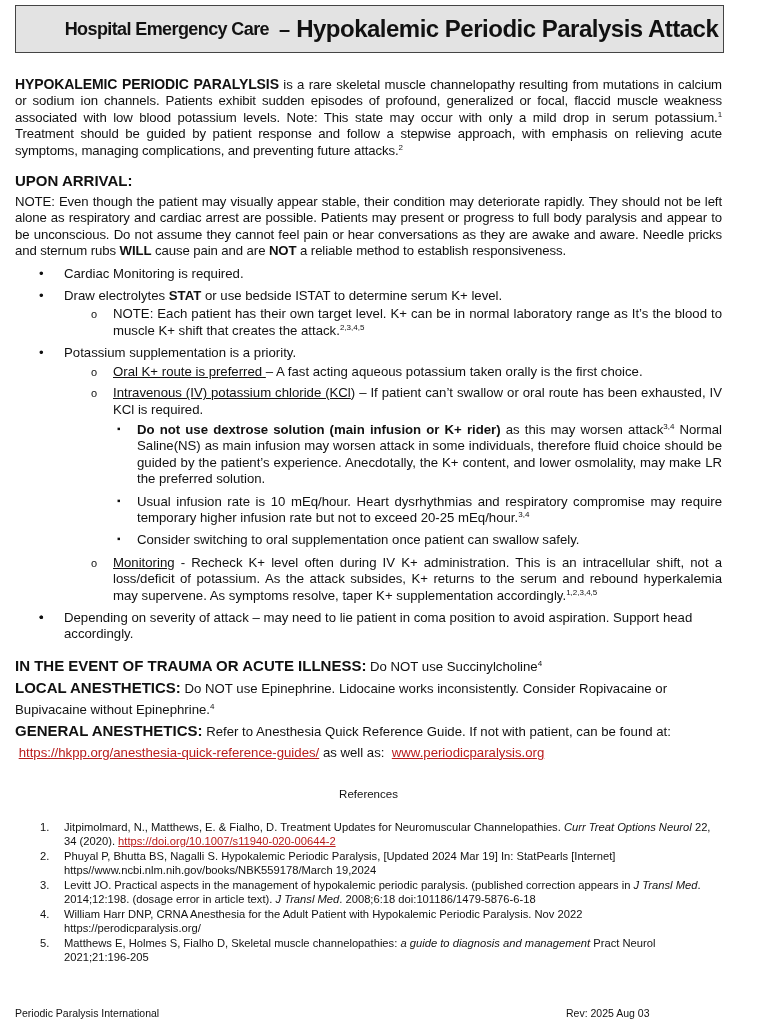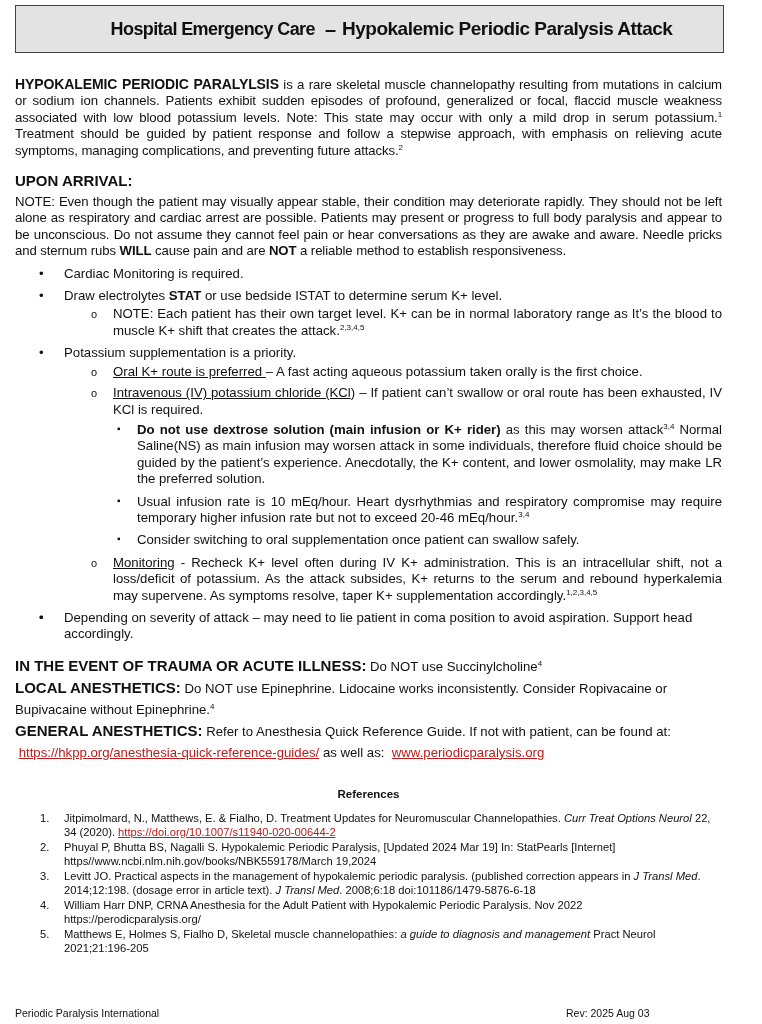--- a/index.html
+++ b/index.html
@@ -8,21 +8,21 @@
     font-family: "Liberation Sans", sans-serif; color: #111;
   }
   .title-box {
     position: absolute; left: 15px; top: 5px; width: 707px; height: 46px;
     background: #e3e3e3; border: 1.5px solid #444;
     display: flex; align-items: center; justify-content: center;
     font-family: "Liberation Sans", sans-serif; font-weight: bold;
   }
   .title-main { font-size: 18px; letter-spacing: -0.6px; margin-left: 44px; }
   .title-dash { font-size: 20px; margin: 0 6px 0 10px; }
-  .title-sub { font-size: 19px; letter-spacing: -0.5px; }
+  .title-sub { font-size: 24px; letter-spacing: -0.5px; }
 
   .content { position: absolute; left: 15px; top: 76px; width: 707px; }
   p { margin: 0; }
   .body-text { font-size: 13.2px; line-height: 16.4px; text-align: justify; letter-spacing: -0.1px; }
   .intro b { font-size: 14px; }
   sup { font-size: 8px; line-height: 0; vertical-align: super; }
 
   .section-head { font-size: 15px; font-weight: bold; margin-top: 13px; margin-bottom: 5px; }
 
   ul.l1 { list-style: none; margin: 6px 0 0 0; padding: 0; }
@@ -34,21 +34,21 @@
   ul.l3 { list-style: none; margin: 4px 0 0 0; padding: 0; }
   ul.l3 > li { position: relative; padding-left: 24px; text-align: justify; margin-bottom: 6px; }
   ul.l3 > li > .blt { position: absolute; left: 4px; top: -1px; font-size: 10px; }
   .u { text-decoration: underline; }
 
   .alert-line { font-size: 13.2px; line-height: 21px; }
   .alert-line b { font-size: 15px; }
   .link { color: #b91c1c; text-decoration: underline; }
 
   .refs { position: absolute; left: 15px; top: 787px; width: 707px; font-size: 11.2px; line-height: 14px; }
-  .refs-title { text-align: center; font-weight: bold; font-size: 11.5px; margin-bottom: 10px; }
+  .refs-title { text-align: center; font-weight: normal; font-size: 11.5px; margin-bottom: 19px; }
   ol.ref-list { list-style: none; margin: 0; padding: 0; }
   ol.ref-list > li { position: relative; padding-left: 49px; margin-bottom: 1px; }
   ol.ref-list > li > .num { position: absolute; left: 25px; top: 0; }
 
   .footer { position: absolute; top: 1007px; font-size: 10.5px; }
   .footer-left { left: 15px; }
   .footer-right { left: 566px; }
 </style>
 </head>
 <body>
@@ -71,21 +71,21 @@
       <ul class="l2">
         <li><span class="blt">o</span><span>NOTE: Each patient has their own target level.  K+ can be in normal laboratory range as It’s the blood to muscle K+ shift that creates the attack.</span><sup>2,3,4,5</sup></li>
       </ul>
     </li>
     <li><span class="blt">•</span><span>Potassium supplementation is a priority.</span>
       <ul class="l2">
         <li><span class="blt">o</span><span class="u">Oral K+ route is preferred </span><span>– A fast acting aqueous potassium taken orally is the first choice.</span></li>
         <li><span class="blt">o</span><span class="u">Intravenous (IV) potassium chloride (KCl</span><span>) – If patient can’t swallow or oral route has been exhausted, IV KCl is required.</span>
           <ul class="l3">
             <li><span class="blt">▪</span><b>Do not use dextrose solution (main infusion or K+ rider)</b><span> as this may worsen attack</span><sup>3,4</sup><span> Normal Saline(NS) as main infusion may worsen attack in some individuals, therefore fluid choice should be guided by the patient’s experience. Anecdotally, the K+ content, and lower osmolality, may make LR the preferred solution.</span></li>
-            <li><span class="blt">▪</span><span>Usual infusion rate is 10 mEq/hour. Heart dysrhythmias and respiratory compromise may require temporary higher infusion rate but not to exceed 20-46 mEq/hour.</span><sup>3,4</sup></li>
+            <li><span class="blt">▪</span><span>Usual infusion rate is 10 mEq/hour. Heart dysrhythmias and respiratory compromise may require temporary higher infusion rate but not to exceed 20-25 mEq/hour.</span><sup>3,4</sup></li>
             <li><span class="blt">▪</span><span>Consider switching to oral supplementation once patient can swallow safely.</span></li>
           </ul>
         </li>
         <li><span class="blt">o</span><span class="u">Monitoring</span><span> - Recheck K+ level often during IV K+ administration. This is an intracellular shift, not a loss/deficit of potassium. As the attack subsides, K+ returns to the serum and rebound hyperkalemia may supervene. As symptoms resolve, taper K+ supplementation accordingly.</span><sup>1,2,3,4,5</sup></li>
       </ul>
     </li>
     <li><span class="blt">•</span></li>
     <li><span class="blt">•</span><span>Depending on severity of attack – may need to lie patient in coma position to avoid aspiration. Support head accordingly.</span></li>
   </ul>
 

